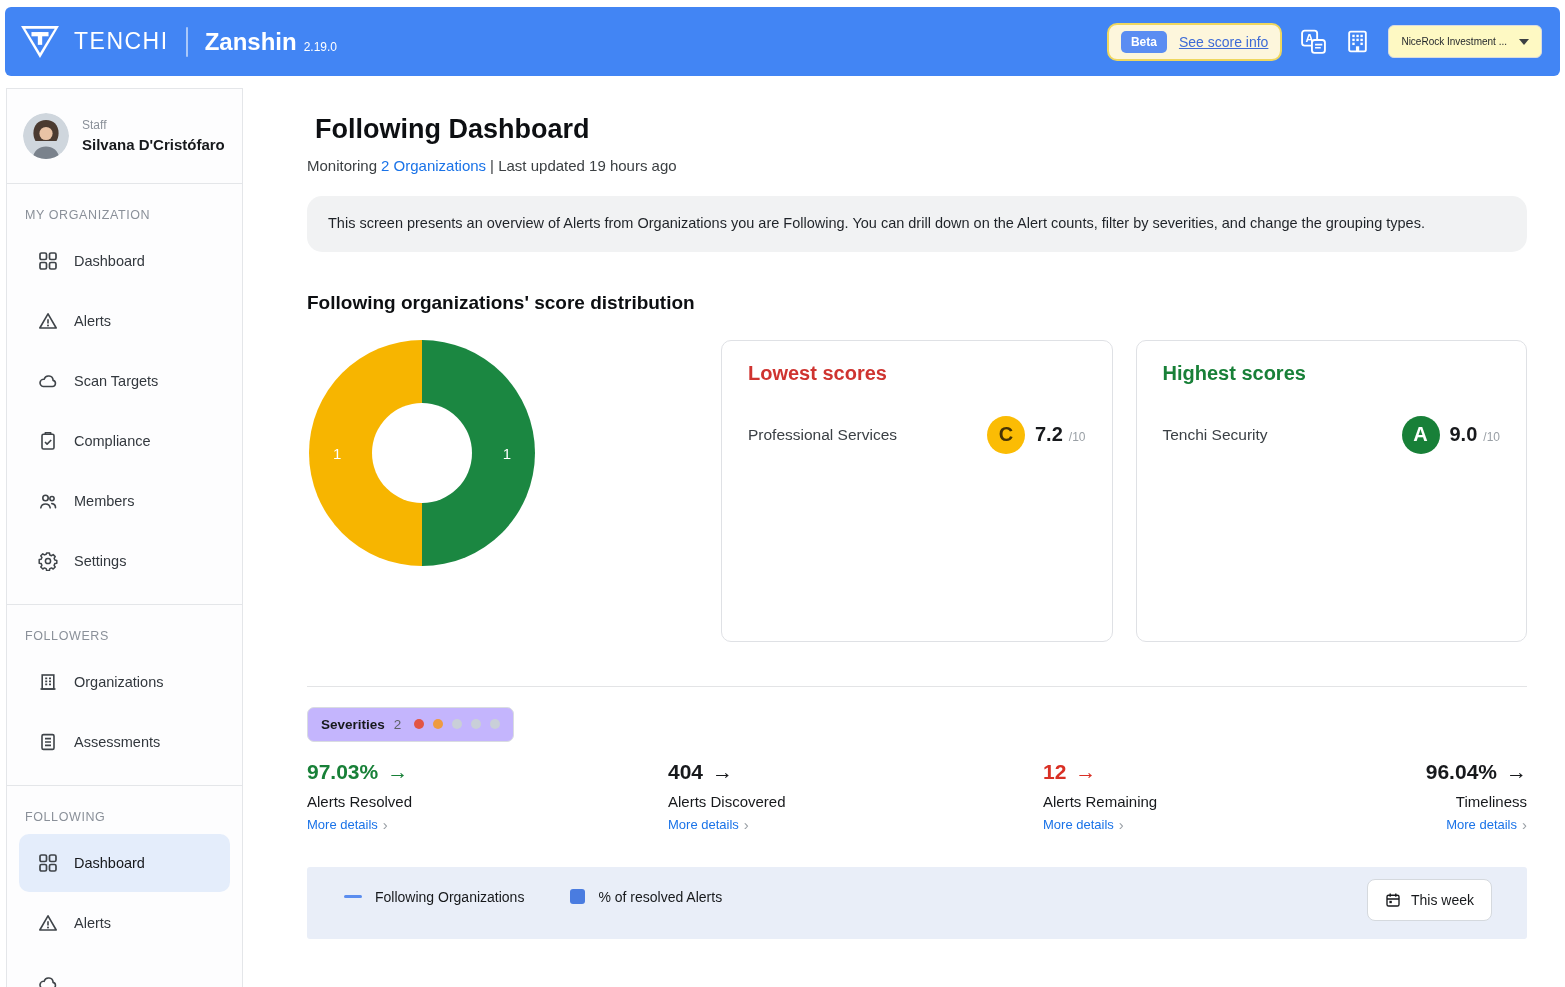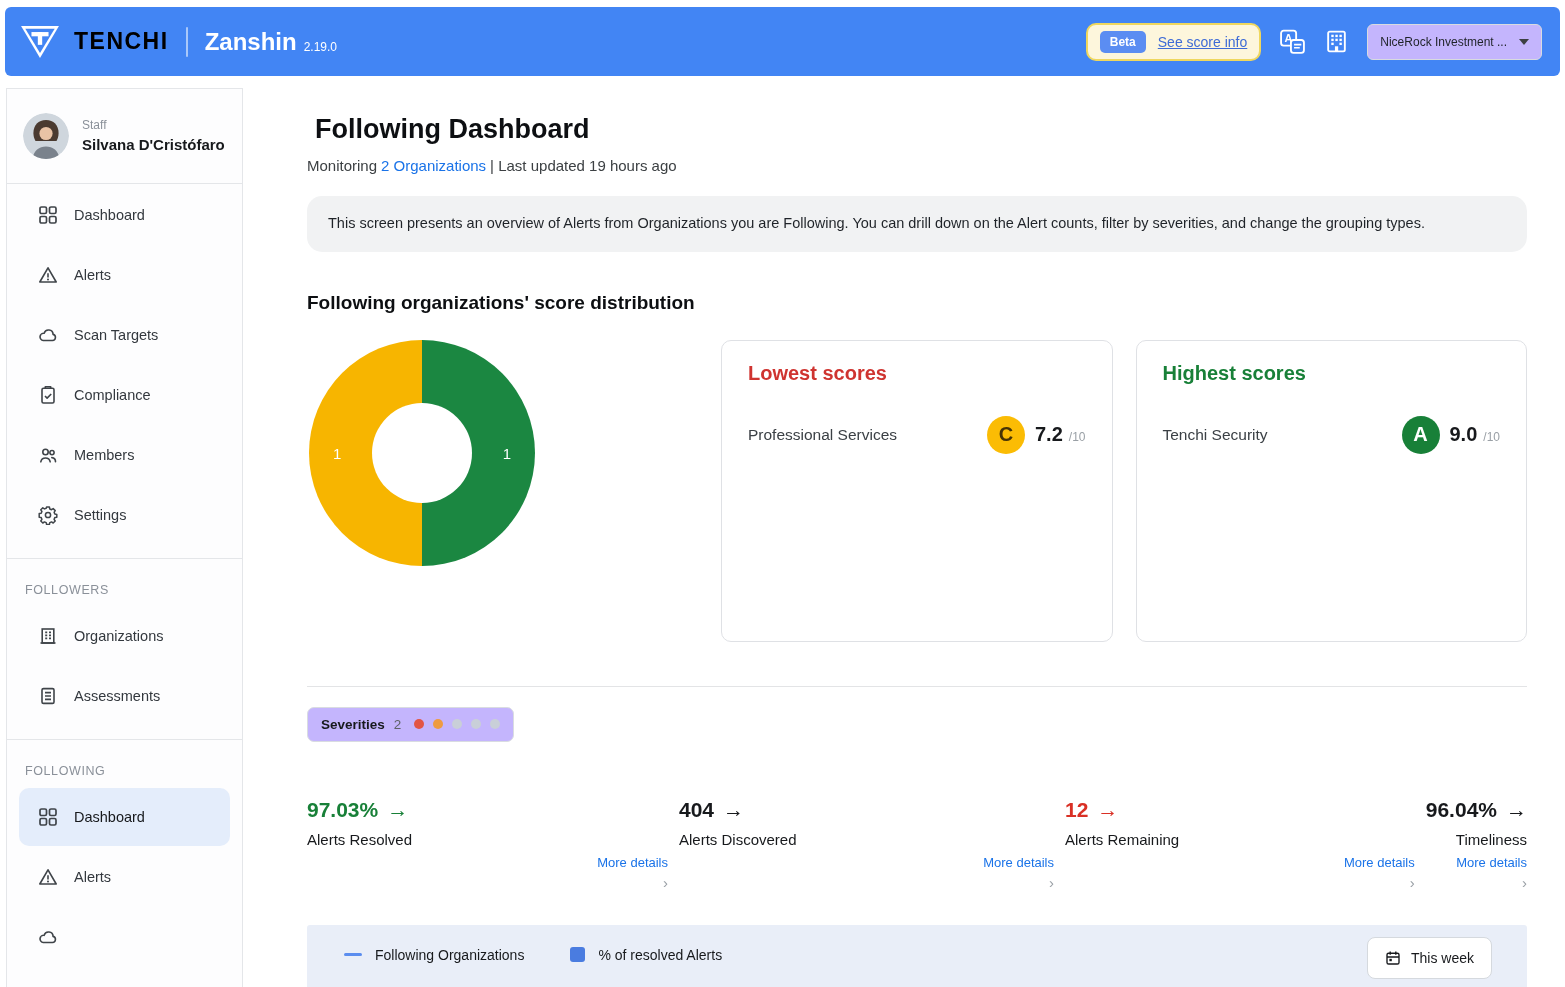--- a/index.html
+++ b/index.html
@@ -11,35 +11,35 @@
   }
 
   
   .topbar {
     position: absolute; left: 5px; right: 5px; top: 7px; height: 69px;
     background: #4285F4; border-radius: 6px;
     display: flex; align-items: center; padding: 0 18px 0 14px;
   }
   .brand-group { display: flex; align-items: center; }
   .logo { display: flex; margin-right: 13px; }
-  .brand { color: #000000; font-size: 23px; font-weight: 700; letter-spacing: 1.5px; }
+  .brand { color: #ffffff; font-size: 23px; font-weight: 400; letter-spacing: 1.5px; }
   .bar-div { width: 2px; height: 30px; background: rgba(255,255,255,.55); margin: 0 17px; border-radius: 1px; }
   .app-name { color: #fff; font-size: 24px; font-weight: 600; }
   .app-version { color: #fff; font-size: 12px; margin-left: 7px; margin-top: 10px; }
   .topbar-right { margin-left: auto; display: flex; align-items: center; gap: 18px; }
   .score-pill {
     display: flex; align-items: center; gap: 12px;
     background: #FDF6DC; border: 2px solid #EFD75E; border-radius: 10px; padding: 6px 12px;
   }
   .beta-badge { background: #5B8DF2; color: #fff; font-size: 12px; font-weight: 600; padding: 4px 10px; border-radius: 5px; }
   .score-link { color: #3E6BD6; font-size: 14px; text-decoration: underline; cursor: pointer; }
   .icon-btn { background: none; border: none; padding: 0; display: flex; cursor: pointer; }
   .org-select {
-    display: flex; align-items: center; gap: 12px; background: #c4b5fd; border: 1px solid #d8dbe0;
-    border-radius: 6px; padding: 10px 12px; font-size: 12px; color: #1f2328; cursor: pointer;
+    display: flex; align-items: center; gap: 12px; background: #fef9c3; border: 1px solid #d8dbe0;
+    border-radius: 6px; padding: 10px 12px; font-size: 10px; color: #1f2328; cursor: pointer;
     font-family: inherit;
   }
   .caret-down { width: 0; height: 0; border-left: 5px solid transparent; border-right: 5px solid transparent; border-top: 6px solid #3c4043; }
 
   
   .sidebar {
     position: absolute; left: 6px; top: 88px; width: 237px; height: 910px;
     background: #fdfdfe; border: 1px solid #e4e6e9; border-bottom: none;
   }
   .user-card { display: flex; align-items: center; gap: 13px; padding: 24px 16px; border-bottom: 1px solid #e4e6e9; cursor: pointer; }
@@ -93,28 +93,28 @@
   .alerts-heading { margin: 26px 0 0; font-size: 19px; font-weight: 700; color: #0d0f12; }
   .sev-chip {
     margin-top: 20px; display: inline-flex; align-items: center; gap: 9px;
     border: 1px solid #d9dce1; border-radius: 7px; padding: 9px 13px; cursor: pointer; background: #c4b5fd;
   }
   .sev-label { font-size: 13.5px; font-weight: 700; color: #17191c; }
   .sev-count { font-size: 13.5px; color: #5f6368; margin-right: 4px; }
   .dot { width: 10px; height: 10px; border-radius: 50%; }
   .dot1 { background: #E25544; } .dot2 { background: #EE9B41; } .dotg { background: #C9CFD8; }
 
-  .stats-row { margin-top: 56px; display: flex; gap: 11px; }
+  .stats-row { margin-top: 18px; display: flex; }
   .stat1 { width: 361px; } .stat2 { width: 375px; } .stat3 { flex: 1; } .stat4 { text-align: right; }
   .stat-value { font-size: 21px; font-weight: 700; line-height: 24px; display: flex; align-items: center; gap: 9px; }
   .stat4 .stat-value { justify-content: flex-end; }
   .v-green { color: #188038; } .v-dark { color: #17191c; } .v-red { color: #D93025; }
   .stat-arrow { cursor: pointer; }
   .stat-label { margin-top: 9px; font-size: 15px; color: #17191c; }
-  .more-link { margin-top: 7px; font-size: 13px; color: #1a73e8; cursor: pointer; display: flex; align-items: flex-end; gap: 5px; flex-direction: column; }
+  .more-link { margin-top: 7px; font-size: 13px; color: #1a73e8; cursor: pointer; display: flex; align-items: flex-start; gap: 5px; }
   .stat4 .more-link { justify-content: flex-end; }
   .chev { color: #9aa0a6; font-size: 15px; line-height: 1; }
 
   .legend-bar {
     margin-top: 35px; position: relative; background: #e9eef8; height: 72px;
     display: flex; align-items: flex-start; padding: 22px 0 0 37px; border-radius: 3px;
   }
   .legend-item { display: flex; align-items: center; gap: 13px; margin-right: 46px; font-size: 14px; color: #17191c; }
   .legend-line { width: 18px; height: 3px; background: #5b8def; border-radius: 2px; }
   .legend-sq { width: 15px; height: 15px; background: #4a7ce0; border-radius: 3px; }
@@ -193,20 +193,21 @@
       </span>
       <div>
         <div class="user-role">Staff</div>
         <div class="user-name">Silvana D'Cristófaro</div>
       </div>
     </div>
 
     <nav>
 
       <div class="section">
+        <div class="section-title">MY ORGANIZATION</div>
 
         <div class="nav-item">
           <svg viewBox="0 0 20 20" width="20" height="20">
               <g fill="none" stroke="currentColor" stroke-width="1.7">
                 <rect x="2" y="2" width="6.5" height="6.5" rx="1.5"></rect>
                 <rect x="11.5" y="2" width="6.5" height="6.5" rx="1.5"></rect>
                 <rect x="2" y="11.5" width="6.5" height="6.5" rx="1.5"></rect>
                 <rect x="11.5" y="11.5" width="6.5" height="6.5" rx="1.5"></rect>
               </g>
             </svg>

